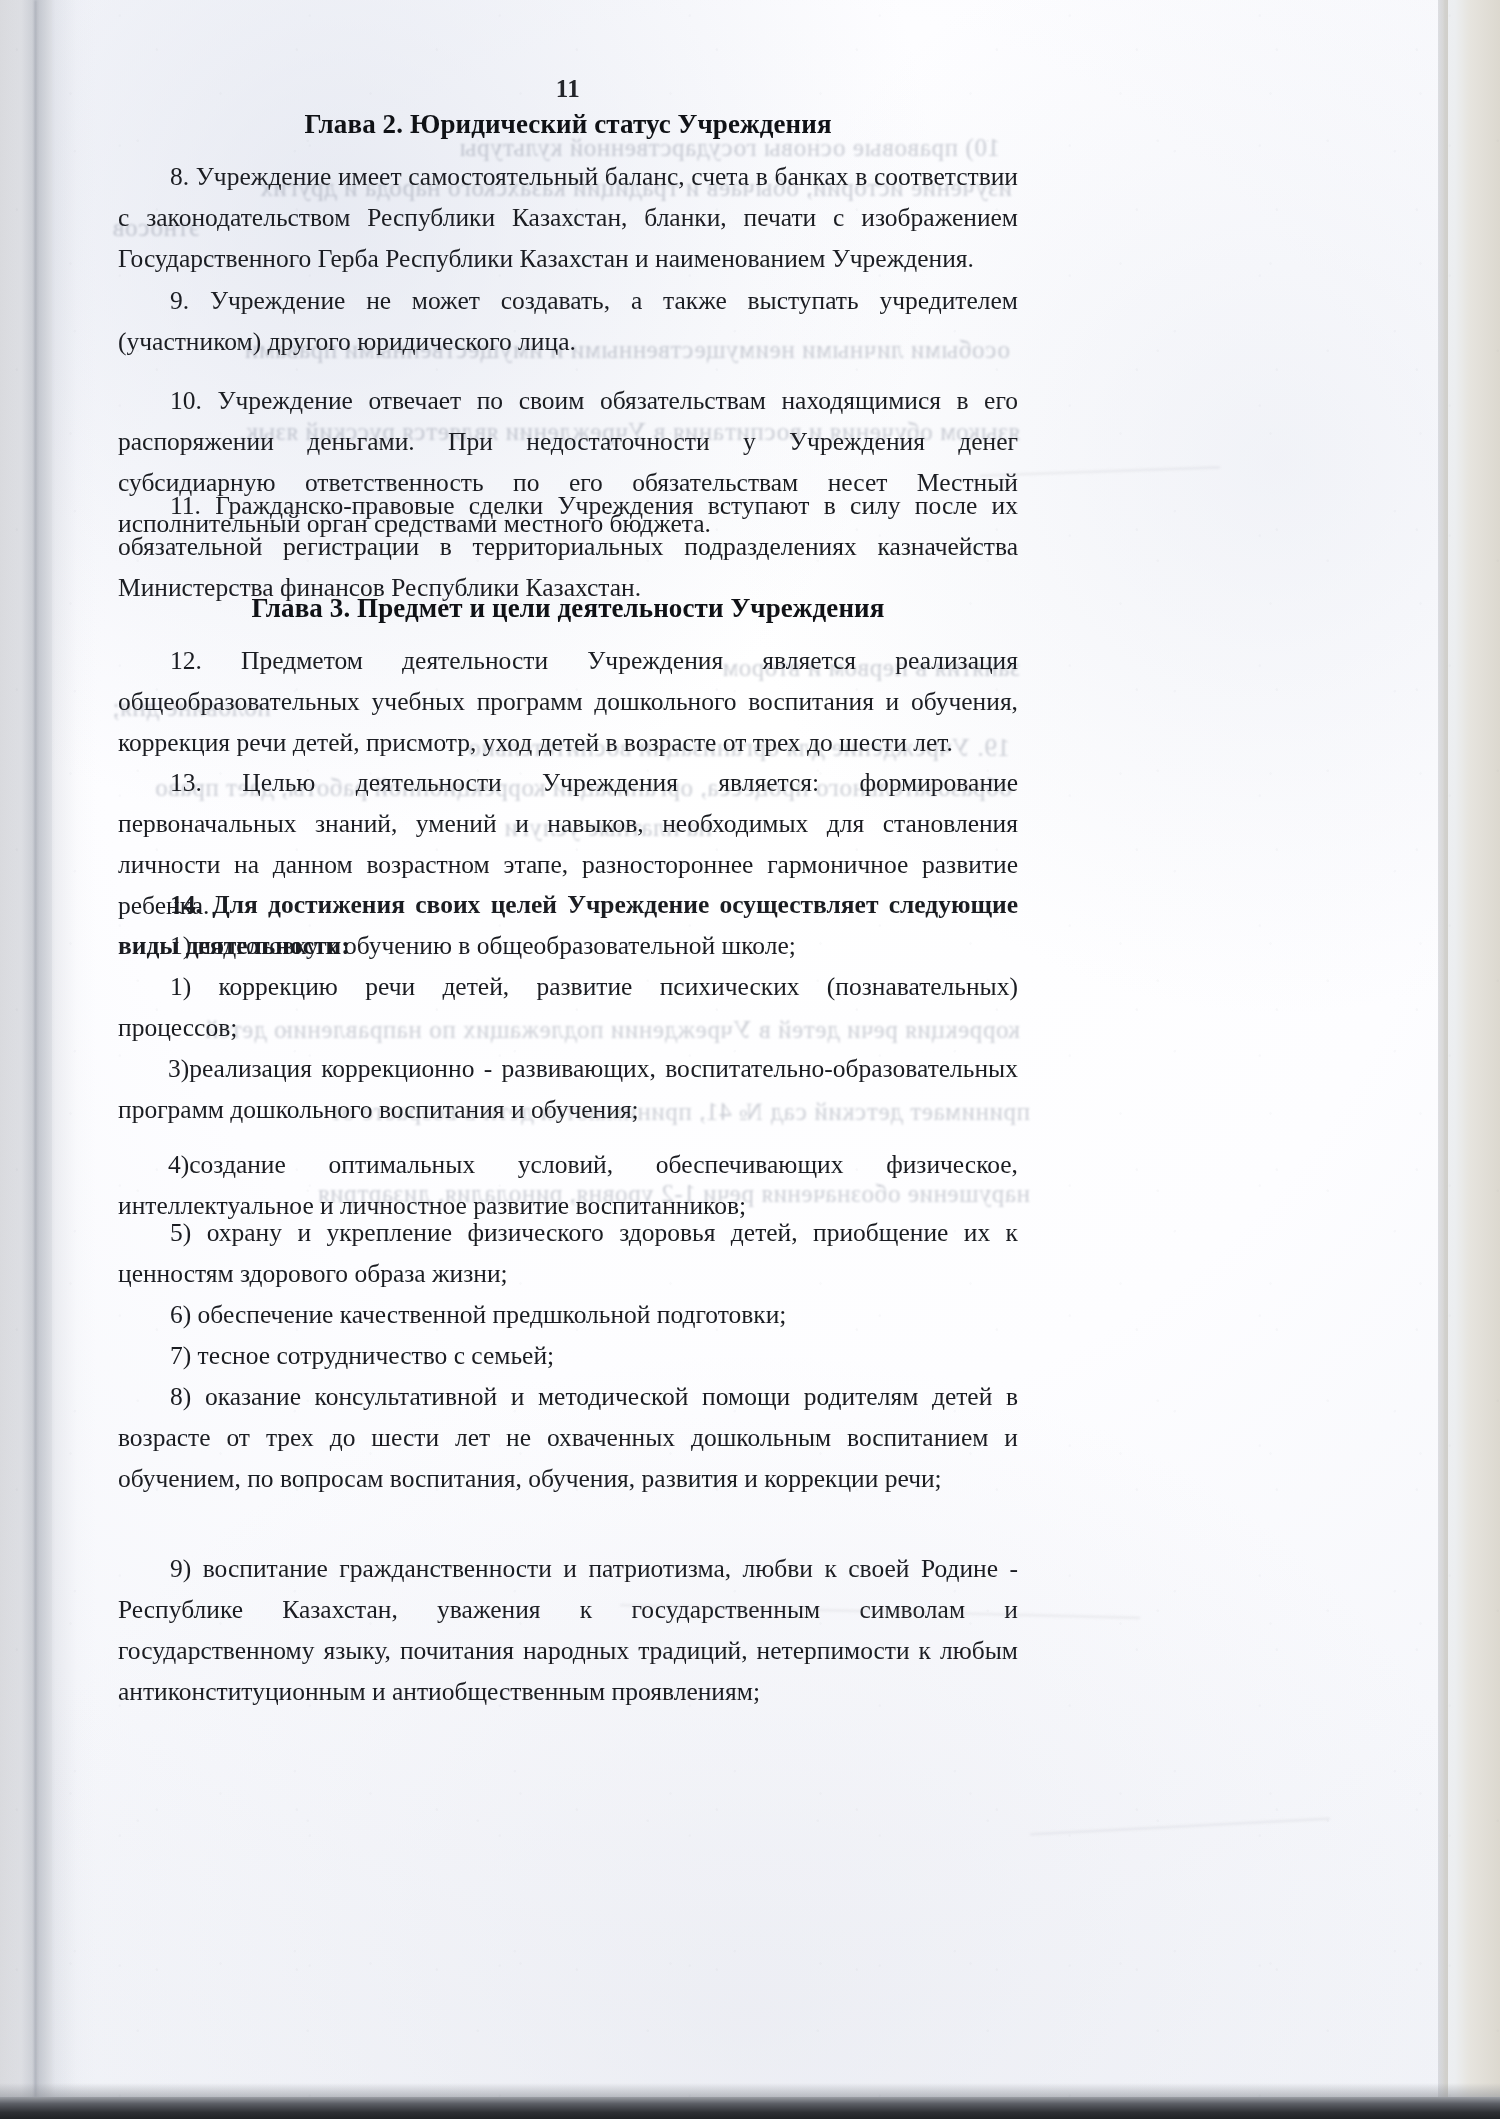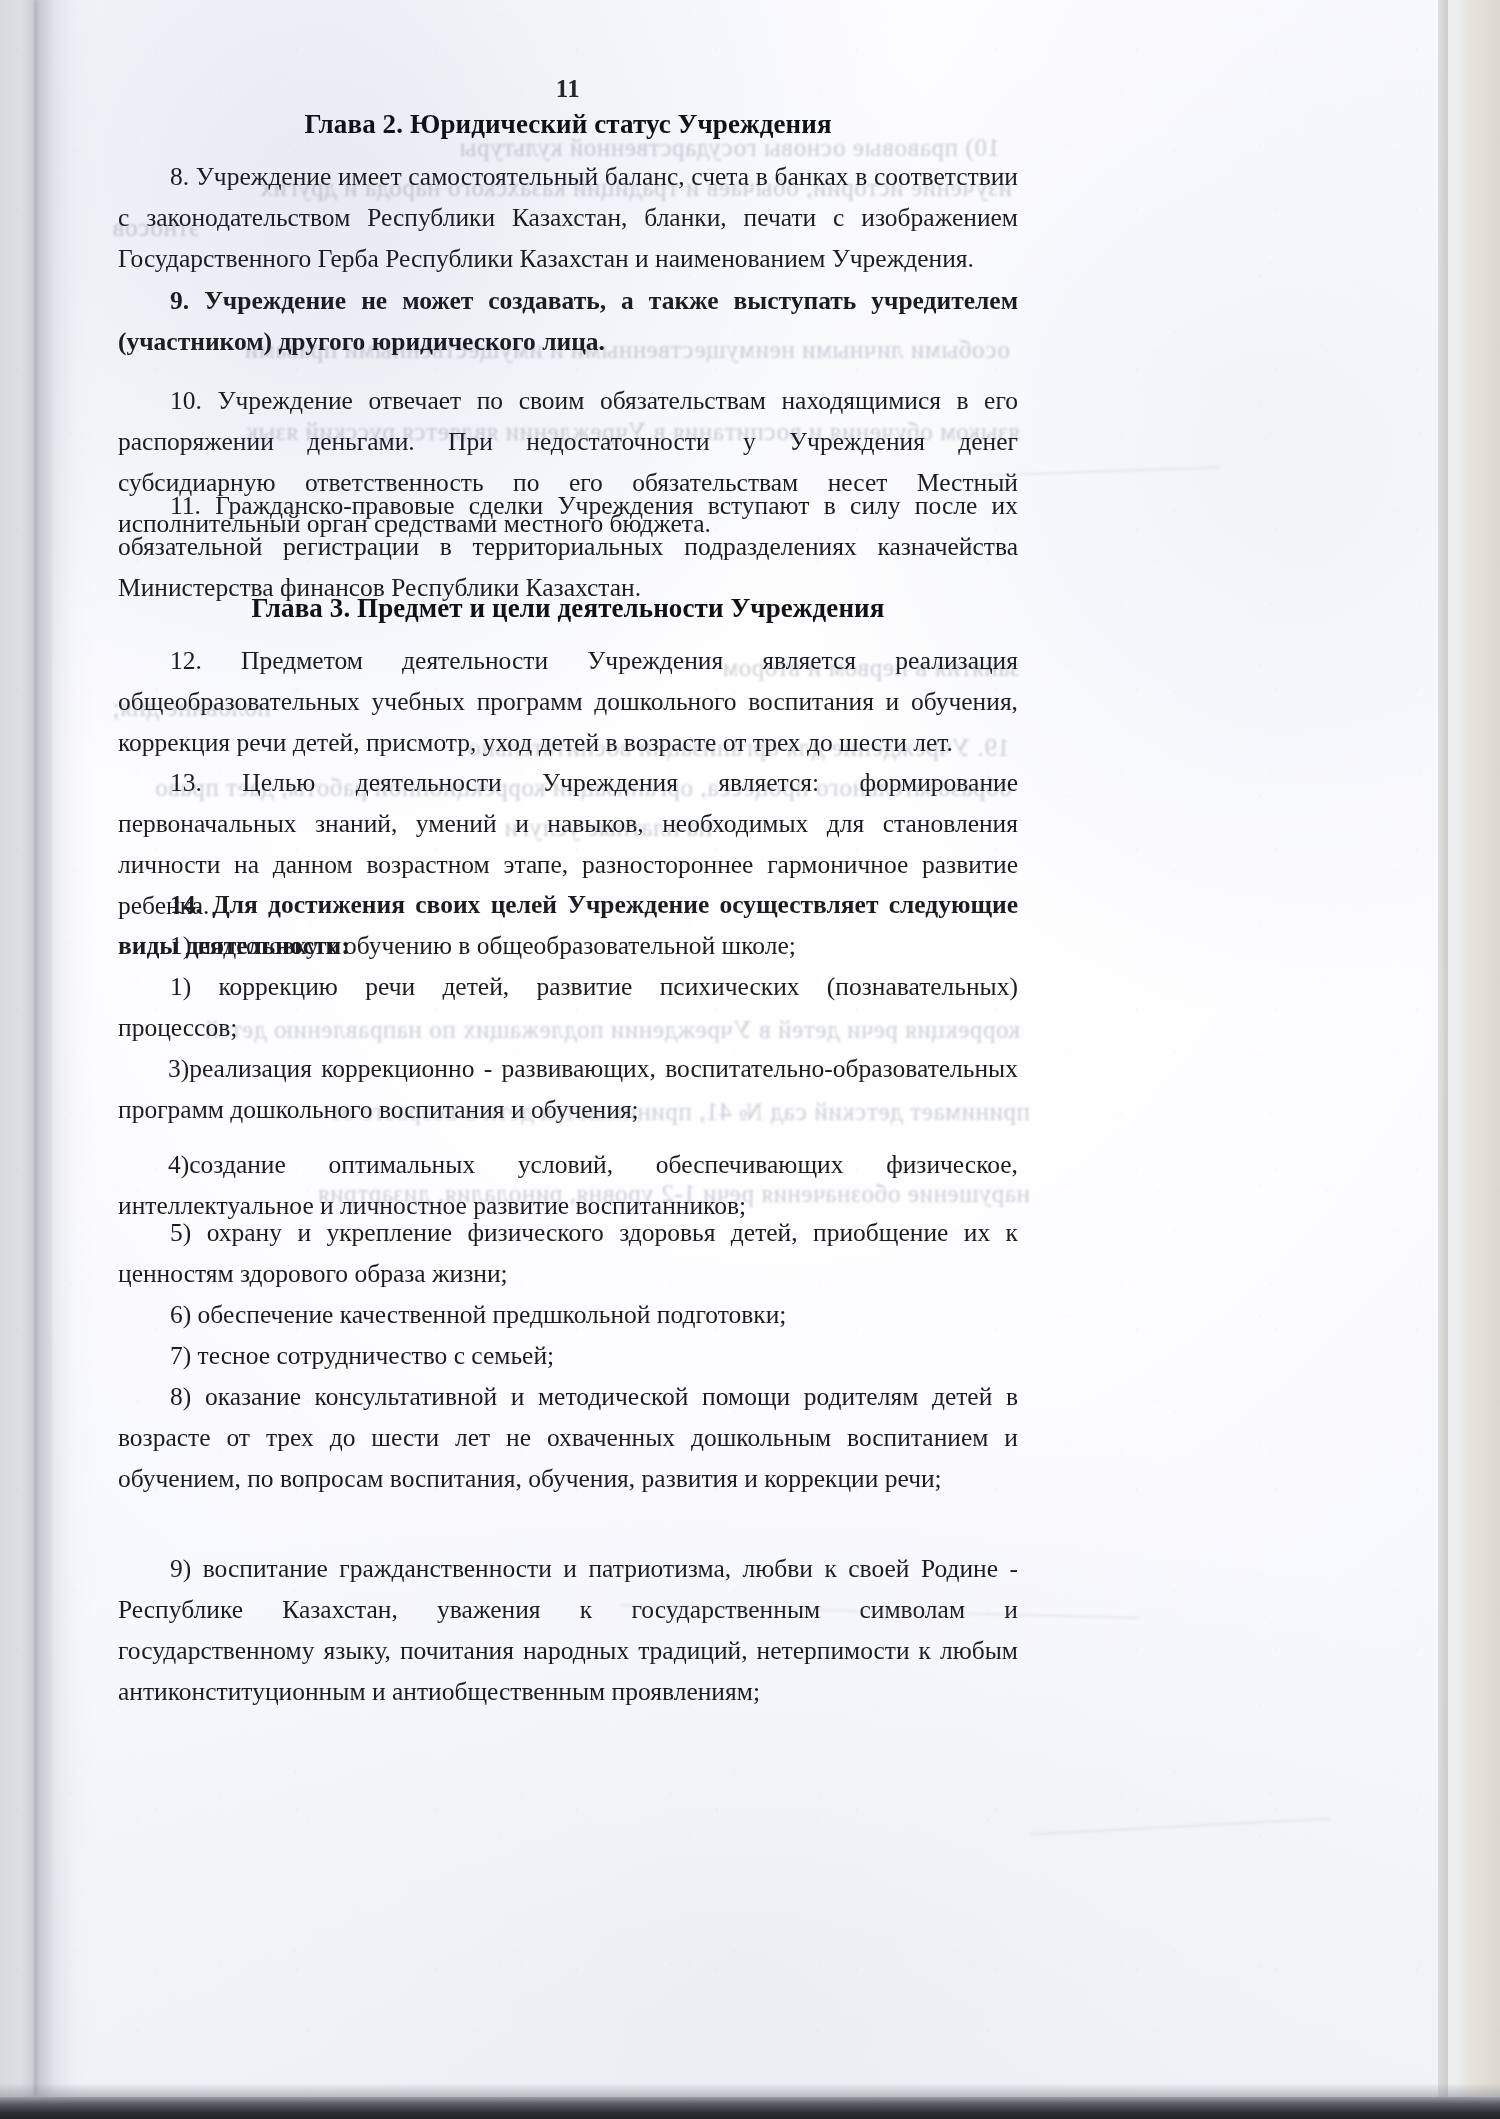--- a/index.html
+++ b/index.html
@@ -150,21 +150,21 @@
     margin: 0;
     hyphens: none;
   }
   .para.indent { text-indent: 52px; }
 
   
   .blk { position: absolute; left: 0; width: 900px; }
 
   #h-ch2   { top: 104px; }
   #p-8     { top: 156px; }
-  #p-9     { top: 280px; font-weight: bold; }
+  #p-9     { top: 280px; }
   #p-10    { top: 380px; }
   #p-11    { top: 485px; }
   #h-ch3   { top: 588px; }
   #p-12    { top: 640px; }
   #p-13    { top: 762px; }
   #p-14    { top: 884px; font-weight: bold; }
   #li-1    { top: 925px; }
   #li-2    { top: 966px; }
   #li-3    { top: 1048px; }
   #li-4    { top: 1144px; }

